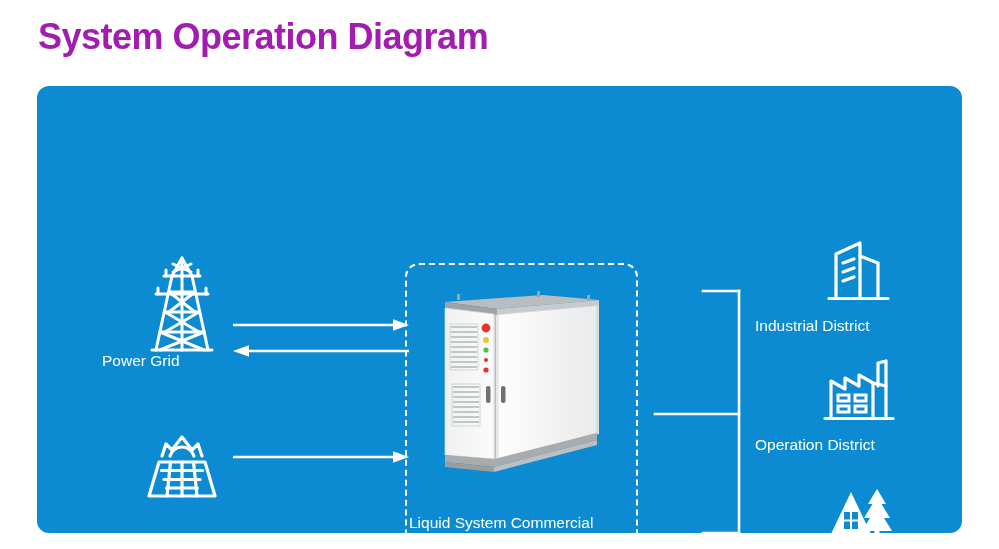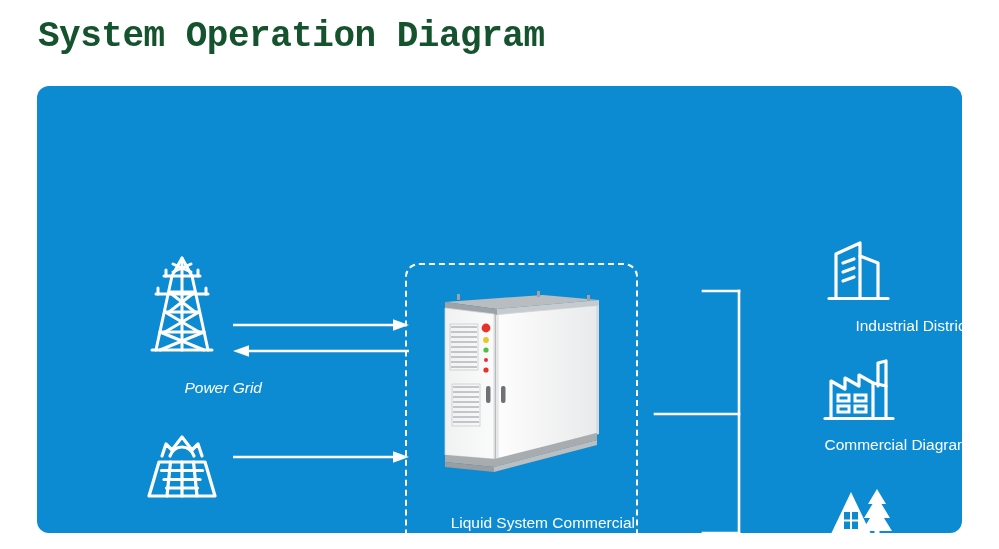--- a/index.html
+++ b/index.html
@@ -14,49 +14,48 @@
     overflow: hidden;
     position: relative;
   }
 
   #page-title {
     position: absolute;
     left: 38px;
     top: 16px;
     font-size: 36px;
     font-weight: bold;
-    color: #14532d;
+    color: #a21caf;
     letter-spacing: -0.5px;
     white-space: nowrap;
-    font-family: Liberation Mono, monospace;
   }
 
   #panel {
     position: absolute;
     left: 37px;
     top: 86px;
     width: 925px;
     height: 447px;
     background: #0d8bd2;
     border-radius: 12px;
   }
 
   
   .label {
     position: absolute;
     color: #ffffff;
     font-size: 15.5px;
-    text-align: right;
+    text-align: left;
     line-height: 1.22;
     white-space: pre-line;
   }
 
   
   #power-grid-icon { position: absolute; left: 105px; top: 168px; width: 80px; height: 100px; }
-  #power-grid-label { left: 65px; top: 293px; width: 160px; font-style: italic; }
+  #power-grid-label { left: 65px; top: 266px; width: 160px; }
 
   #solar-icon { position: absolute; left: 100px; top: 340px; width: 90px; height: 80px; }
   #solar-label { left: 65px; top: 427px; width: 160px; }
 
   
   .arrow-svg { position: absolute; }
   #arrow-grid-to-ess { left: 196px; top: 232px; width: 176px; height: 14px; }
   #arrow-ess-to-grid { left: 196px; top: 258px; width: 176px; height: 14px; }
   #arrow-solar-to-ess { left: 196px; top: 364px; width: 176px; height: 14px; }
 
@@ -299,21 +298,21 @@
       </g>
 
       <g fill="none" stroke="#ffffff" stroke-width="3">
         <rect x="17" y="37" width="11" height="6"></rect>
         <rect x="34" y="37" width="11" height="6"></rect>
         <rect x="17" y="48" width="11" height="6"></rect>
         <rect x="34" y="48" width="11" height="6"></rect>
       </g>
     </svg>
   </div>
-  <div class="label" id="commercial-label">Commercial Diagram</div>
+  <div class="label" id="commercial-label">Operation District</div>
 
   <div id="remote-icon">
     <svg viewBox="0 0 74 62" width="74" height="62">
 
       <path d="M26 8 L46 50 L6 50 Z" fill="#ffffff"></path>
 
       <rect x="19" y="28" width="14" height="17" fill="#0d8bd2"></rect>
       <g stroke="#ffffff" stroke-width="2">
         <path d="M26 28 L26 45"></path>
         <path d="M19 36.5 L33 36.5"></path>

